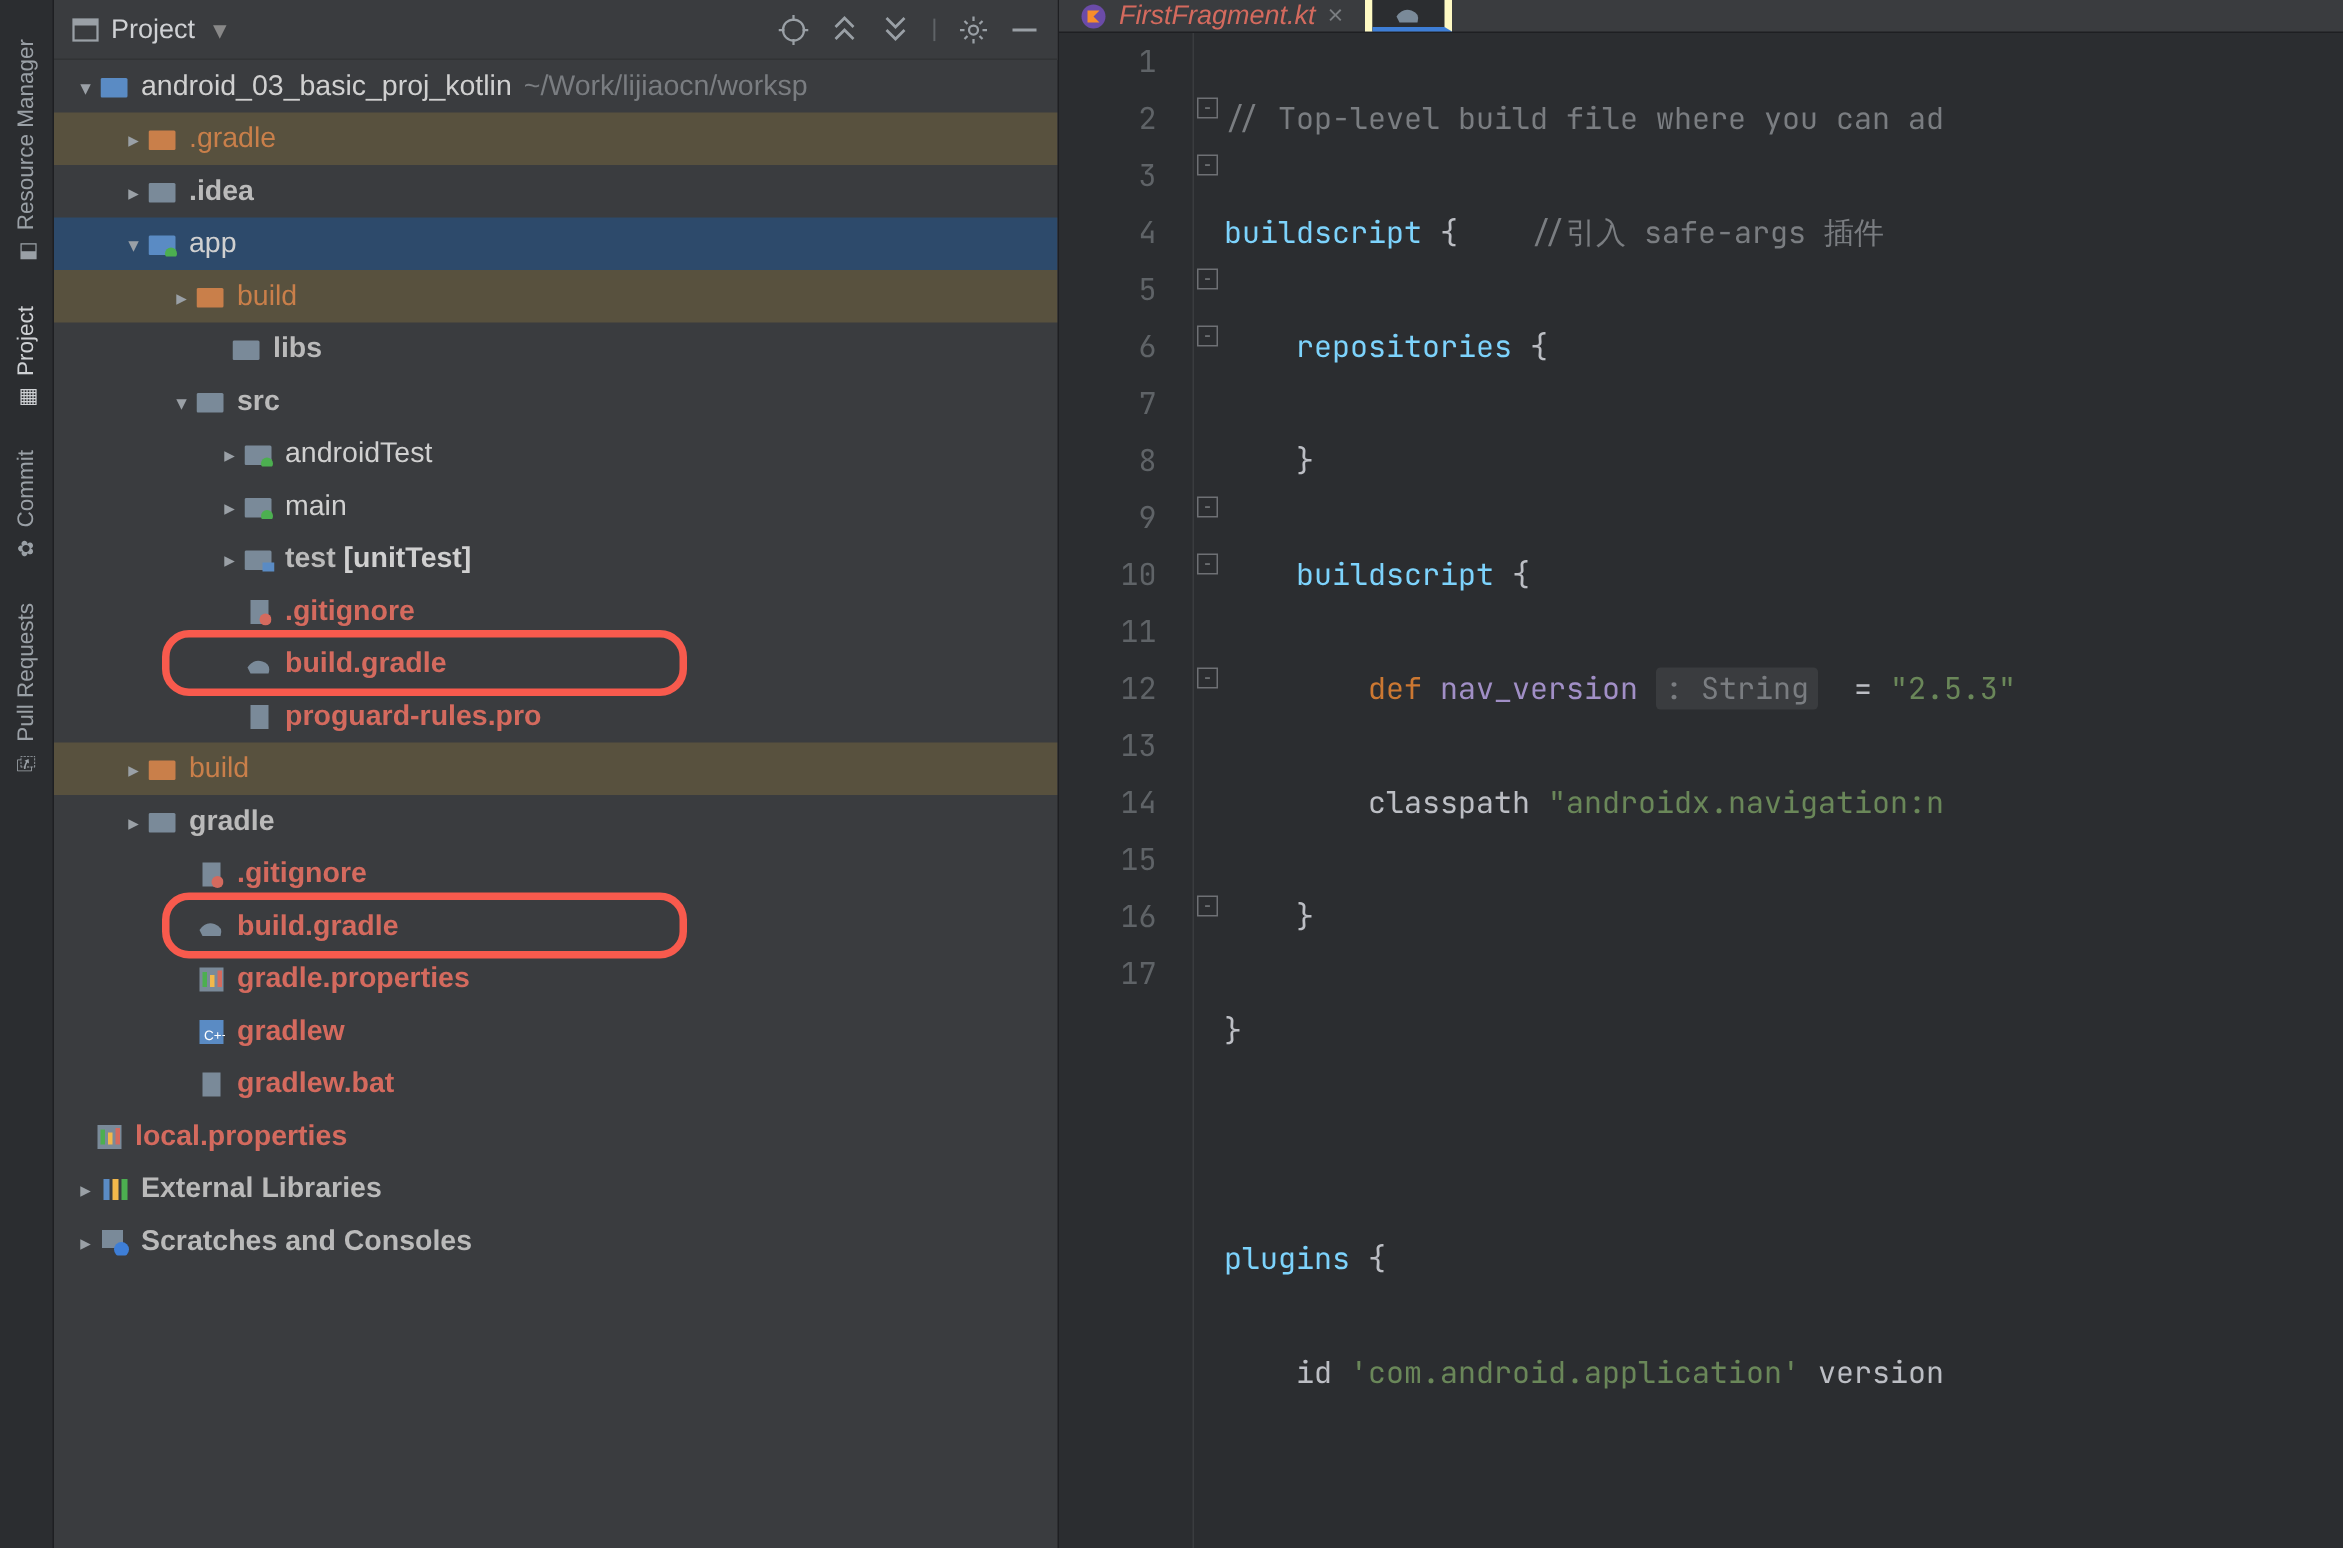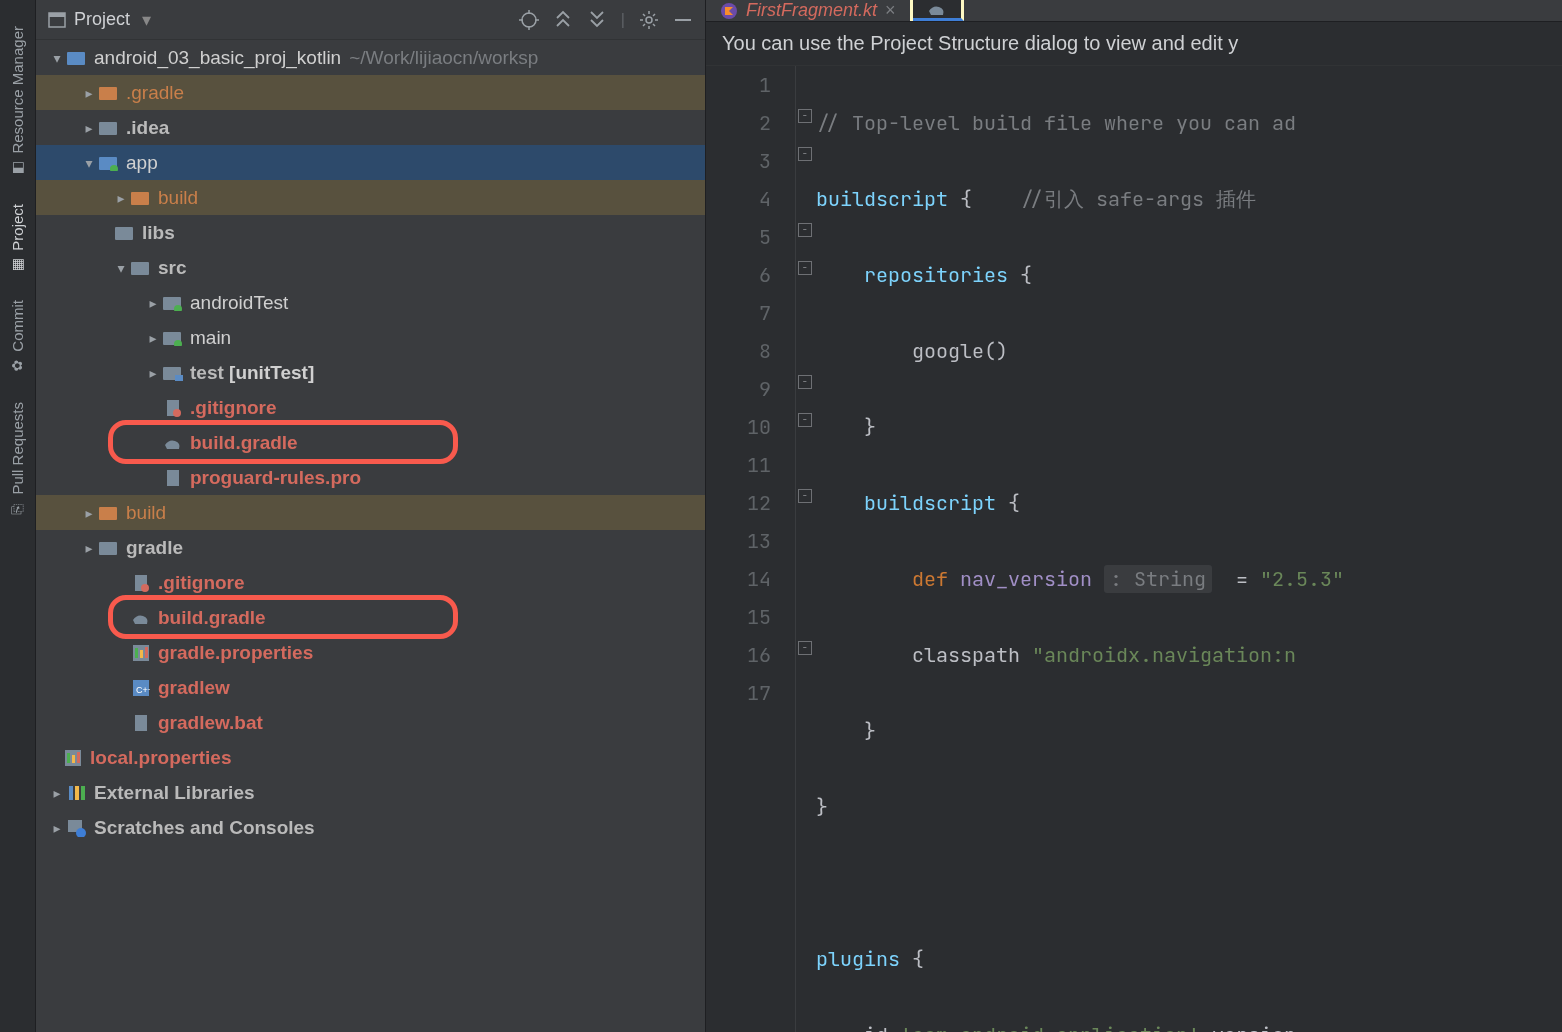--- a/index.html
+++ b/index.html
@@ -142,21 +142,21 @@
   border-bottom: 1px solid #1e1f22;
 }
 .tab {
   display: flex;
   align-items: center;
   padding: 0 14px;
   gap: 8px;
   font-size: 18px;
   font-style: italic;
   cursor: pointer;
-  border-right: 3px solid #fef9c3;
+  border-right: 5px solid #fef9c3;
 }
 .tab .label { color: #d46a5e; }
 .tab.active {
   background: #2b2d30;
   border-bottom: 3px solid #3e7ed6;
 }
 .close-x { color: #7a7d81; font-style: normal; }
 
 .hint-bar {
   padding: 10px 16px;
@@ -311,21 +311,21 @@
     <div class="tree-row excluded" style="padding-left:76px">
       <span class="chevron">▸</span>
       <span class="tree-icon">
           <svg width="20" height="16">
             <rect class="folder-svg orange" x="0" y="2" width="18" height="13" rx="1"></rect>
           </svg>
         </span>
       <span class="tree-label orange">build</span>
     </div>
 
-    <div class="tree-row" style="padding-left:60px">
+    <div class="tree-row" style="padding-left:100px">
       <span class="chevron"></span>
       <span class="tree-icon">
           <svg width="20" height="16">
             <rect class="folder-svg" x="0" y="2" width="18" height="13" rx="1"></rect>
           </svg>
         </span>
       <span class="tree-label">libs</span>
     </div>
 
     <div class="tree-row" style="padding-left:76px">
@@ -529,23 +529,20 @@
       <span class="label">FirstFragment.kt</span>
       <span class="close-x">×</span>
     </div>
     <div class="tab active">
       <svg width="20" height="16">
           <path d="M2 10 Q6 4 12 6 Q18 8 16 14 L4 14 Z" fill="#7a8a99"></path>
         </svg>
     </div>
   </div>
 
-  <div class="hint-bar">
-    <span>You can use the Project Structure dialog to view and edit y</span>
-  </div>
 
   <div class="code-area">
     <div class="gutter">
       <div>1</div>
         <div>2</div>
         <div>3</div>
         <div>4</div>
         <div>5</div>
         <div>6</div>
         <div>7</div>
@@ -567,21 +564,20 @@
       <div class="fold-mark" style="top:195px">−</div>
       <div class="fold-mark" style="top:309px">−</div>
       <div class="fold-mark" style="top:347px">−</div>
       <div class="fold-mark" style="top:423px">−</div>
       <div class="fold-mark" style="top:575px">−</div>
     </div>
     <div class="code">
 <div><span class="c-comment">// Top-level build file where you can ad</span></div>
 <div><span class="c-fn">buildscript</span><span> {    </span><span class="c-comment">//引入 safe-args 插件</span></div>
 <div><span class="c-fn">    repositories</span><span> {</span></div>
-<div><span>        google()</span></div>
 <div><span>    }</span></div>
 <div><span class="c-fn">    buildscript</span><span> {</span></div>
 <div><span>        </span><span class="c-def">def</span><span class="c-ident"> nav_version </span><span class="c-type">: String</span><span>  = </span><span class="c-str">"2.5.3"</span></div>
 <div><span>        classpath </span><span class="c-str">"androidx.navigation:n</span></div>
 <div><span>    }</span></div>
 <div><span>}</span></div>
 <div> </div>
 <div><span class="c-fn">plugins</span><span> {</span></div>
 <div><span>    id </span><span class="c-str">'com.android.application'</span><span> version</span></div>
 

